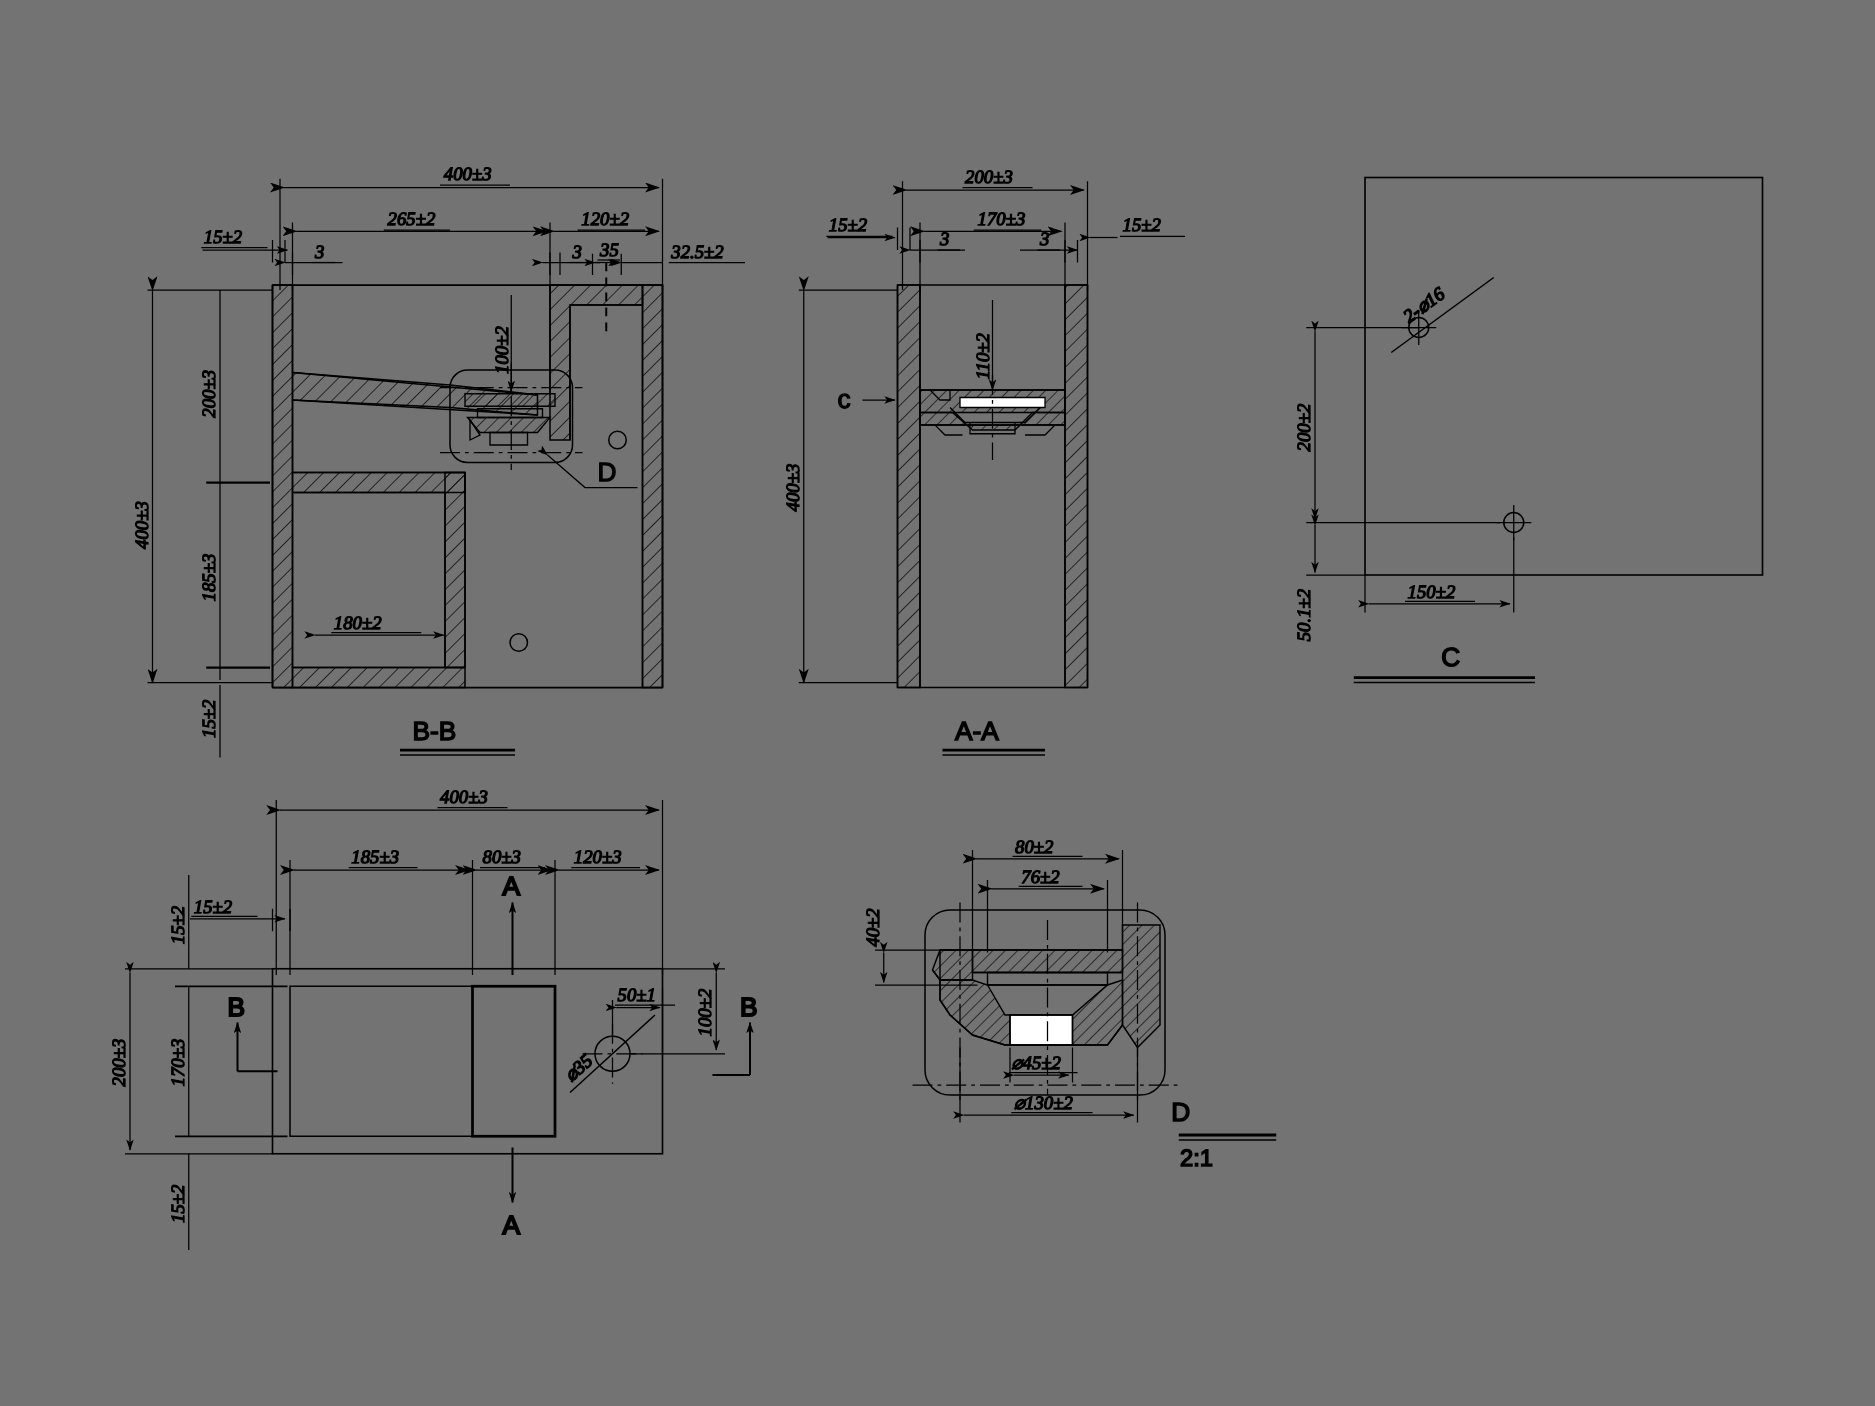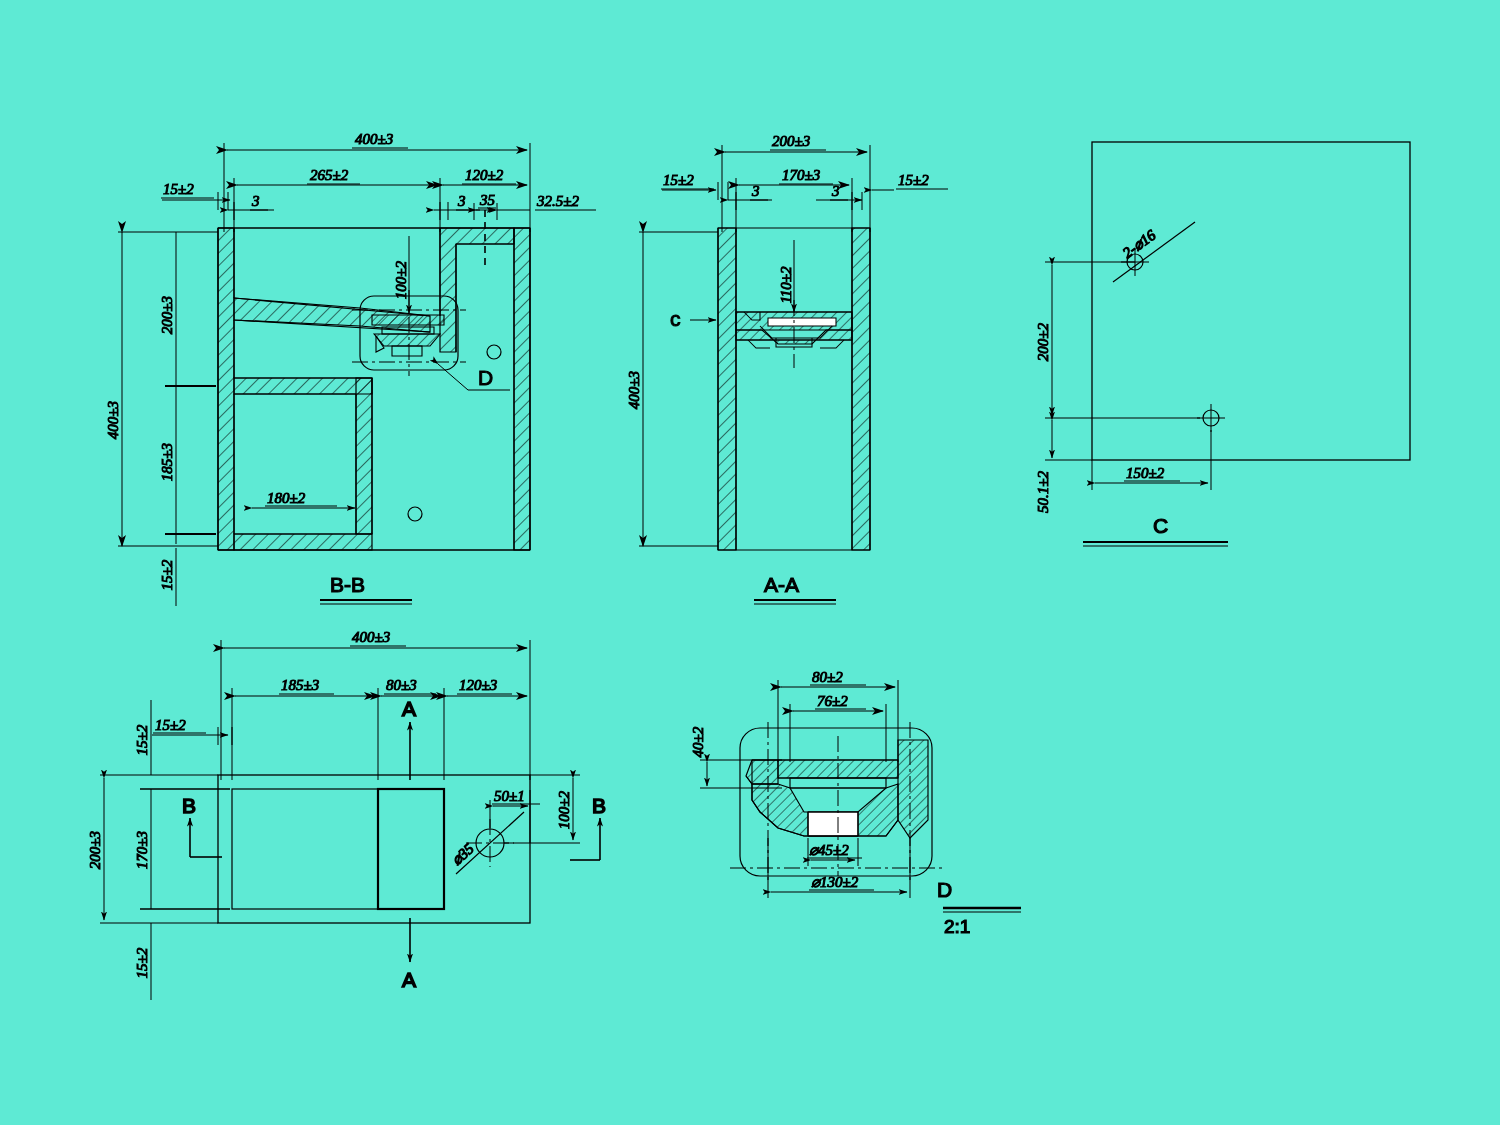--- a/index.html
+++ b/index.html
@@ -1,17 +1,17 @@
 <!DOCTYPE html>
 <html><head>
 <meta charset="utf-8">
 <style>
   html,body{margin:0;padding:0;background:#ffffff;}
   body{width:1500px;height:1125px;font-family:"Liberation Serif",serif;overflow:hidden;}
-  #sheet{position:relative;width:1500px;height:1125px;background:#5eead4;}
+  #sheet{position:relative;width:1500px;height:1125px;background:#737373;}
   svg{display:block;}
   .dimtext{font-family:"Liberation Serif",serif;font-style:italic;font-size:15px;fill:#000;}
   .viewlabel{font-family:"Liberation Sans",sans-serif;font-style:normal;font-size:21px;fill:#000;}
   .scaletext{font-family:"Liberation Sans",sans-serif;font-size:19px;fill:#000;}
 </style>
 </head>
 <body>
 
 <div id="sheet">
 <svg width="1500" height="1125" viewBox="0 0 1500 1125">

